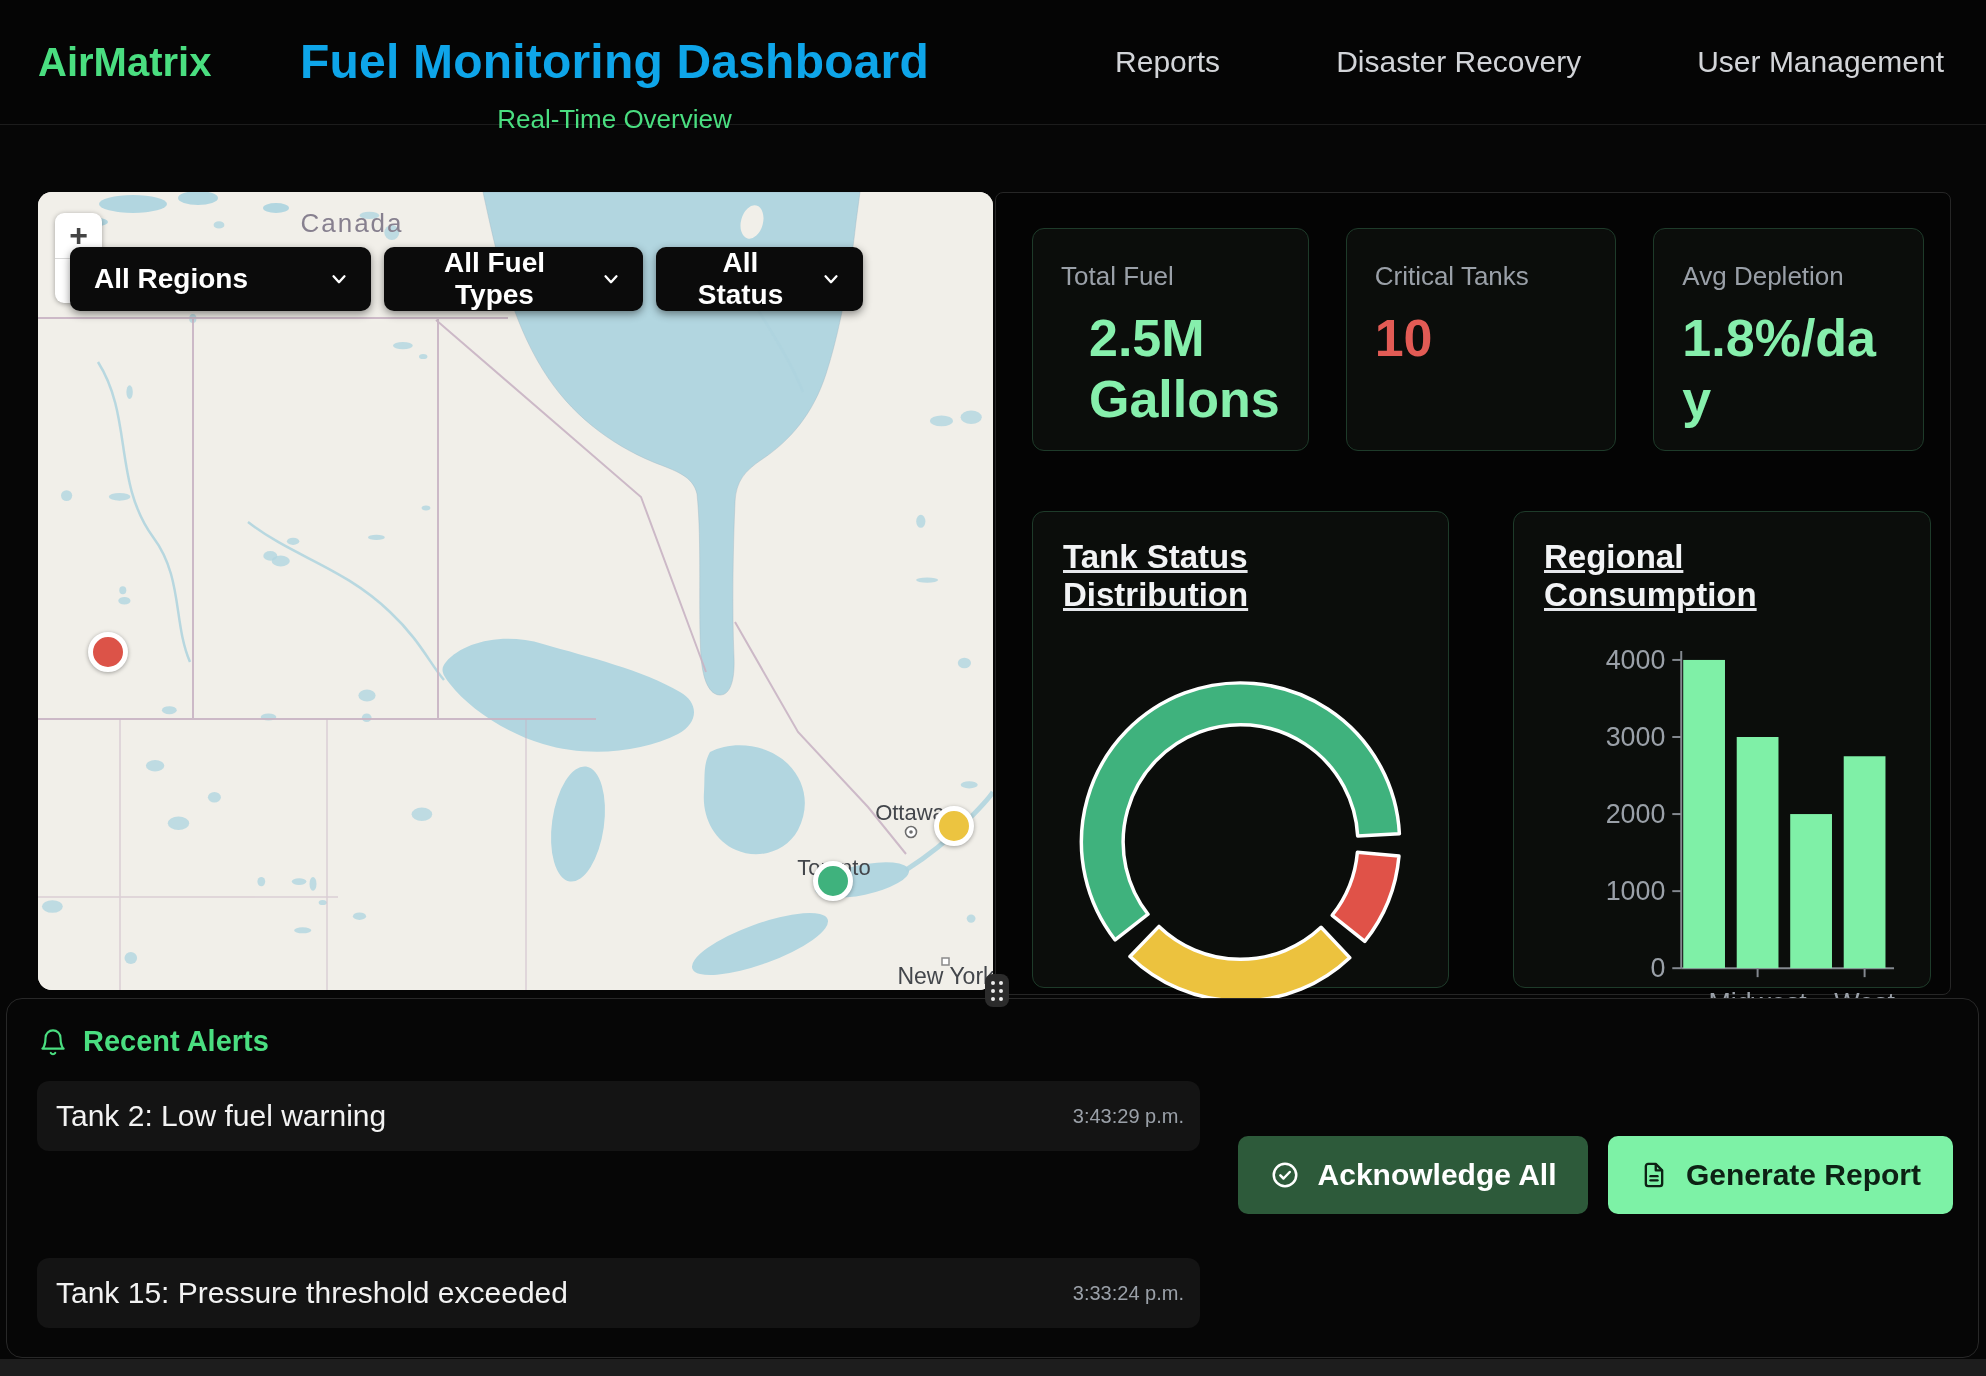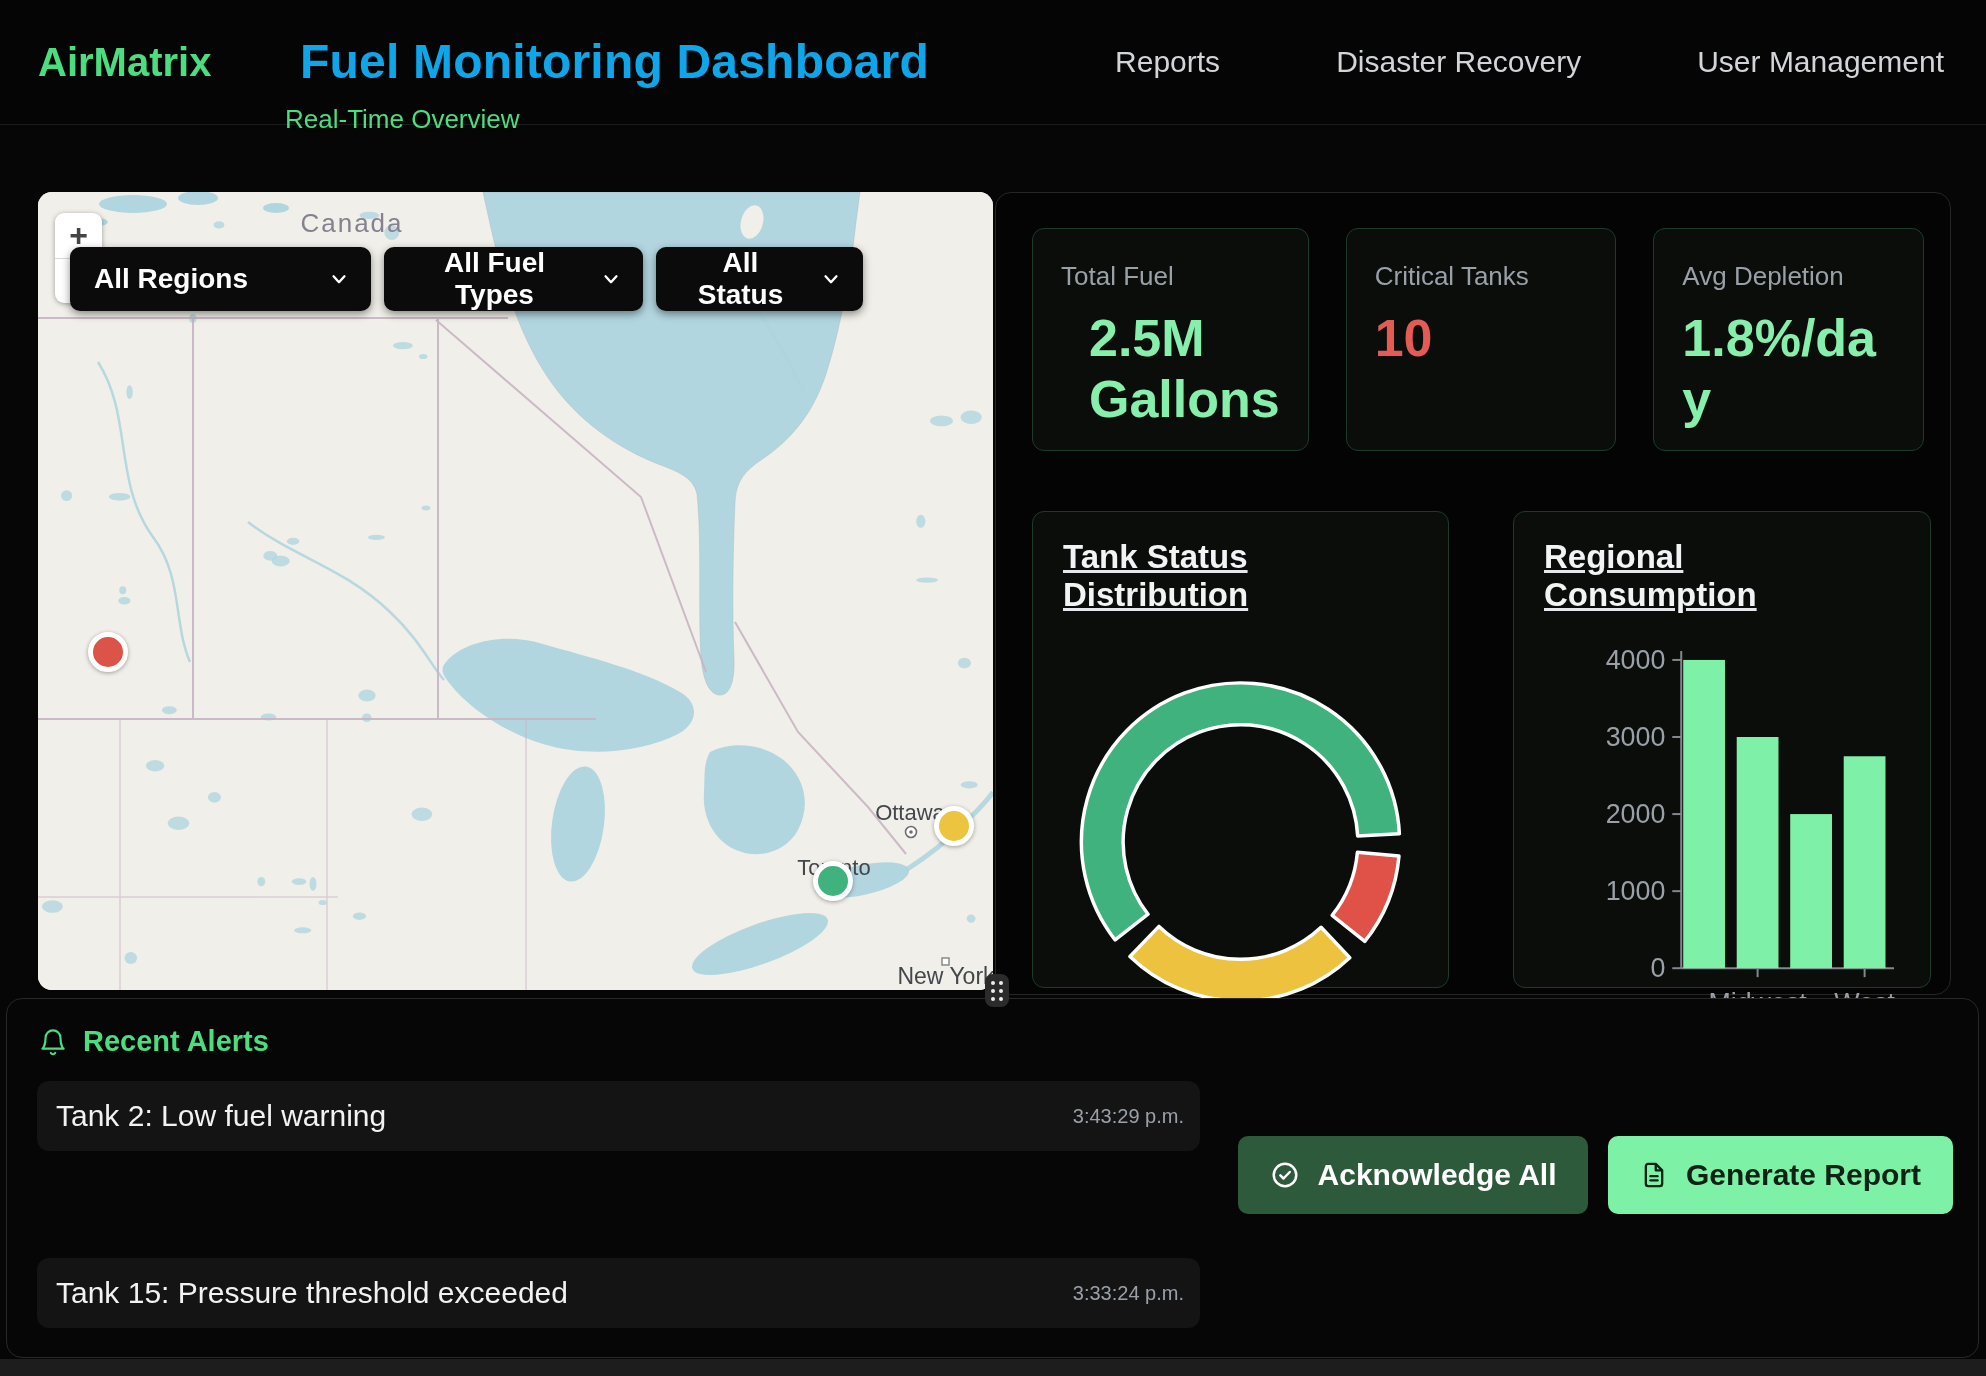--- a/index.html
+++ b/index.html
@@ -6,21 +6,21 @@
   #app{position:relative;width:1986px;height:1376px;background:#060606;overflow:hidden;
        font-family:"Liberation Sans",sans-serif;color:#e5e7eb;}
 
   
   .app-header{position:absolute;left:0;top:0;width:1986px;height:124px;background:#050505;
               border-bottom:1px solid #1c1c1c;}
   .logo{position:absolute;left:38px;top:50%;transform:translateY(-50%);
         font-size:40px;font-weight:bold;color:var(--accent);cursor:pointer;}
   .title-block{position:absolute;left:285px;top:19px;}
   .page-title{margin:15px;font-size:48px;font-weight:bold;color:#0ea5e9;letter-spacing:.2px;}
-  .page-subtitle{margin-top:7px;font-size:26px;color:var(--accent);}
+  .page-subtitle{margin-top:7px;font-size:26px;color:var(--accent);text-align:center;}
   .top-nav{position:absolute;right:42px;top:0;height:124px;display:flex;align-items:center;gap:116px;}
   .nav-item{font-size:30px;color:#d2d4d8;cursor:pointer;white-space:nowrap;}
 
   
   .map-panel{position:absolute;left:38px;top:192px;width:955px;height:798px;border-radius:14px;
              overflow:hidden;background:#f1efe9;}
   .map-panel svg.basemap{position:absolute;left:0;top:0;}
   .zoom-ctl{position:absolute;left:17px;top:21px;width:47px;height:90px;background:#fff;border-radius:9px;
             box-shadow:0 1px 5px rgba(0,0,0,.35);z-index:2;display:flex;flex-direction:column;}
   .zoom-btn{flex:1;display:flex;align-items:center;justify-content:center;font-size:32px;font-weight:bold;
@@ -34,21 +34,21 @@
   .chev{width:20px;height:20px;margin-left:20px;flex:none;}
   .tank-marker{position:absolute;width:30px;height:30px;border-radius:50%;border:5px solid #fff;
                box-shadow:0 1px 4px rgba(0,0,0,.35);transform:translate(-50%,-50%);z-index:4;cursor:pointer;}
   .resize-handle{position:absolute;left:985px;top:974px;width:24px;height:33px;background:#2b2b2b;
                  border-radius:8px;z-index:6;display:flex;align-items:center;justify-content:center;cursor:grab;}
   .resize-handle .dots{display:grid;grid-template-columns:repeat(2,4px);grid-auto-rows:4px;gap:4px;}
   .resize-handle .dots i{width:4px;height:4px;border-radius:50%;background:#ededed;}
 
   
   .stats-panel{position:absolute;left:995px;top:192px;width:956px;height:803px;
-               border:1px solid var(--panel-border);border-radius:16px;background:#040404;box-sizing:border-box;padding-left:20px;}
+               border:1px solid var(--panel-border);border-radius:8px;background:#040404;box-sizing:border-box;padding-left:20px;}
   .stats-row{position:absolute;left:36px;right:26px;top:35px;display:flex;gap:37px;}
   .stat-card{flex:1;height:223px;background:#0b0d0b;border:1px solid var(--card-border);
              border-radius:12px;box-sizing:border-box;padding:32px 28px;}
   .stat-label{font-size:26px;color:#9aa0a8;}
   .stat-value{font-size:52px;font-weight:bold;margin-top:16px;max-width:205px;line-height:1.18;
               overflow-wrap:break-word;}
   .charts-row{position:absolute;left:36px;top:318px;display:flex;gap:64px;text-decoration:underline;}
   .chart-card{width:417px;height:477px;background:#0b0d0b;border:1px solid var(--card-border);
               border-radius:12px;box-sizing:border-box;padding:26px 30px;}
   .chart-title{font-size:33px;font-weight:bold;color:#f2f3f5;}

